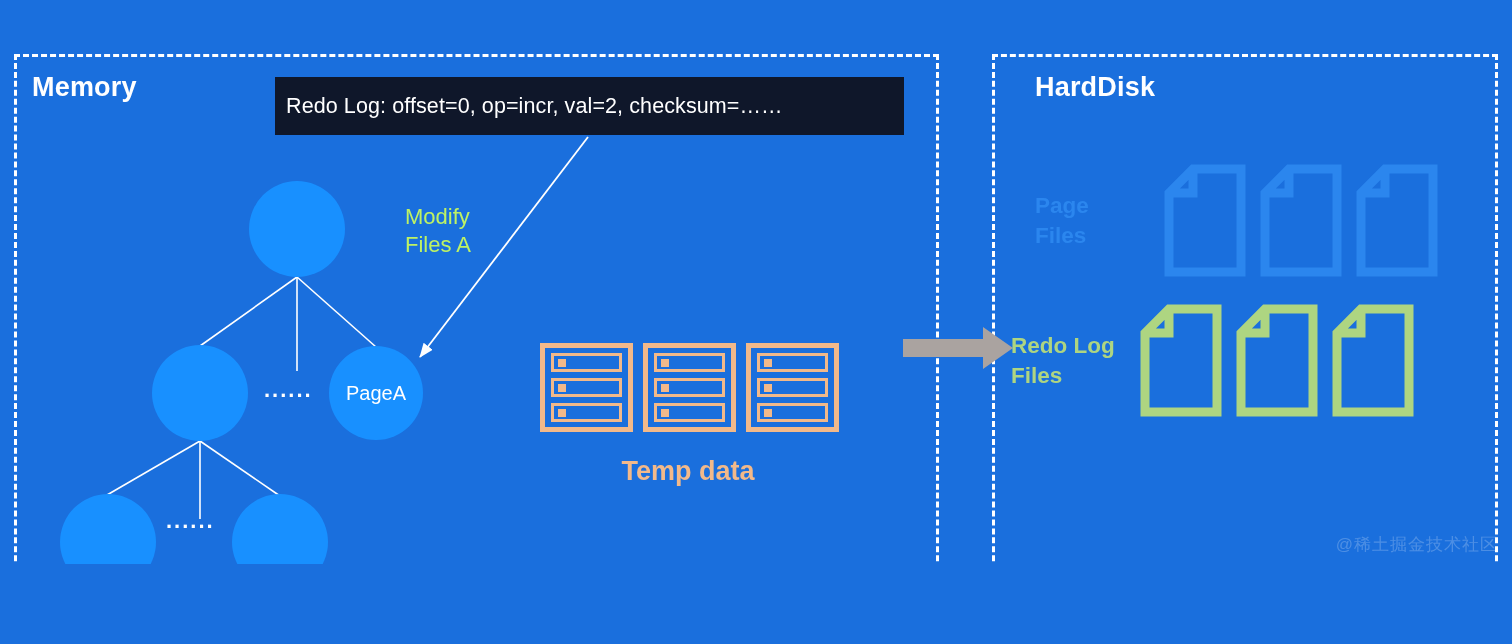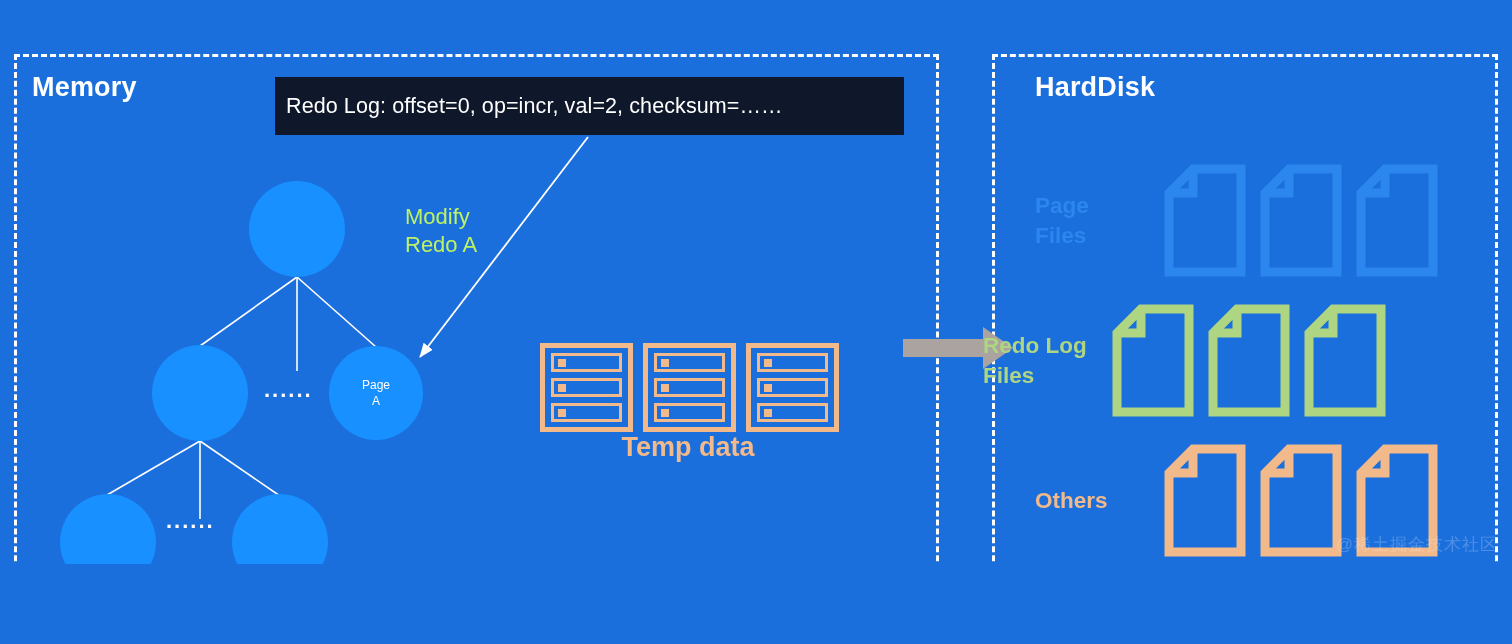--- a/index.html
+++ b/index.html
@@ -55,25 +55,24 @@
     letter-spacing: .1px;
     white-space: nowrap;
   }
 
   
   .node {
     position: absolute;
     border-radius: 50%;
     background: #1890ff;
     display: flex;
-    flex-direction: column;
     align-items: center;
     justify-content: center;
     color: #ffffff;
-    font-size: 12px;
+    font-size: 20px;
     line-height: 1.35;
   }
   #node-root  { left: 249px; top: 181px; width: 96px; height: 96px; }
   #node-l2a   { left: 152px; top: 345px; width: 96px; height: 96px; }
   #node-pagea { left: 329px; top: 346px; width: 94px; height: 94px; }
   #node-l3a   { left: 60px;  top: 494px; width: 96px; height: 96px; }
   #node-l3b   { left: 232px; top: 494px; width: 96px; height: 96px; }
 
   .ellipsis {
     position: absolute;
@@ -127,38 +126,38 @@
     display: flex;
     align-items: center;
     padding-left: 4px;
   }
   .slot i {
     display: block;
     width: 8px; height: 8px;
     background: #f2b98a;
   }
   #temp-label {
-    margin-top: 0;
+    margin-top: 24px;
     text-align: center;
     color: #f2b98a;
     font-size: 27px;
     font-weight: bold;
     width: 300px;
     padding-right: 4px;
     box-sizing: border-box;
   }
 
   
   .disk-row {
     position: absolute;
     display: flex;
     align-items: center;
   }
   #row-page  { left: 1035px; top: 163px; }
-  #row-redo  { left: 983px; top: 303px; }
+  #row-redo  { left: 1011px; top: 303px; }
   #row-other { left: 1035px; top: 443px; }
 
   .row-label {
     width: 128px;
     font-size: 22.5px;
     font-weight: bold;
     line-height: 1.33;
     white-space: pre-line;
   }
   .files { display: flex; gap: 12px; }
@@ -222,21 +221,21 @@
     <span>A</span>
   </div>
   <div id="node-l3a" class="node"></div>
   <div id="node-l3b" class="node"></div>
 
   <div id="ellipsis-1" class="ellipsis">......</div>
   <div id="ellipsis-2" class="ellipsis">......</div>
 
   <div id="modify-label">
     <div>Modify</div>
-    <div>Redo A</div>
+    <div>Files A</div>
   </div>
 
   <div id="temp-data">
     <div id="racks">
       <div class="rack">
         <div class="slot">
             <i></i>
           </div>
         <div class="slot">
             <i></i>
@@ -302,30 +301,16 @@
       </svg>
       <svg class="file-icon" width="84" height="115" viewBox="0 0 84 115">
         <path d="M30,6 L78,6 L78,109 L6,109 L6,30 z M30,6 L30,30 L6,30" fill="none" stroke="#aed581" stroke-width="9" stroke-linejoin="miter"></path>
       </svg>
       <svg class="file-icon" width="84" height="115" viewBox="0 0 84 115">
         <path d="M30,6 L78,6 L78,109 L6,109 L6,30 z M30,6 L30,30 L6,30" fill="none" stroke="#aed581" stroke-width="9" stroke-linejoin="miter"></path>
       </svg>
     </div>
   </div>
 
-  <div id="row-other" class="disk-row">
-    <div class="row-label" style="color:#f2b98a;">Others</div>
-    <div class="files">
-      <svg class="file-icon" width="84" height="115" viewBox="0 0 84 115">
-        <path d="M30,6 L78,6 L78,109 L6,109 L6,30 z M30,6 L30,30 L6,30" fill="none" stroke="#f2b98a" stroke-width="9" stroke-linejoin="miter"></path>
-      </svg>
-      <svg class="file-icon" width="84" height="115" viewBox="0 0 84 115">
-        <path d="M30,6 L78,6 L78,109 L6,109 L6,30 z M30,6 L30,30 L6,30" fill="none" stroke="#f2b98a" stroke-width="9" stroke-linejoin="miter"></path>
-      </svg>
-      <svg class="file-icon" width="84" height="115" viewBox="0 0 84 115">
-        <path d="M30,6 L78,6 L78,109 L6,109 L6,30 z M30,6 L30,30 L6,30" fill="none" stroke="#f2b98a" stroke-width="9" stroke-linejoin="miter"></path>
-      </svg>
-    </div>
-  </div>
 
   <div id="watermark">@稀土掘金技术社区</div>
 
 </div>
 
 </body></html>

